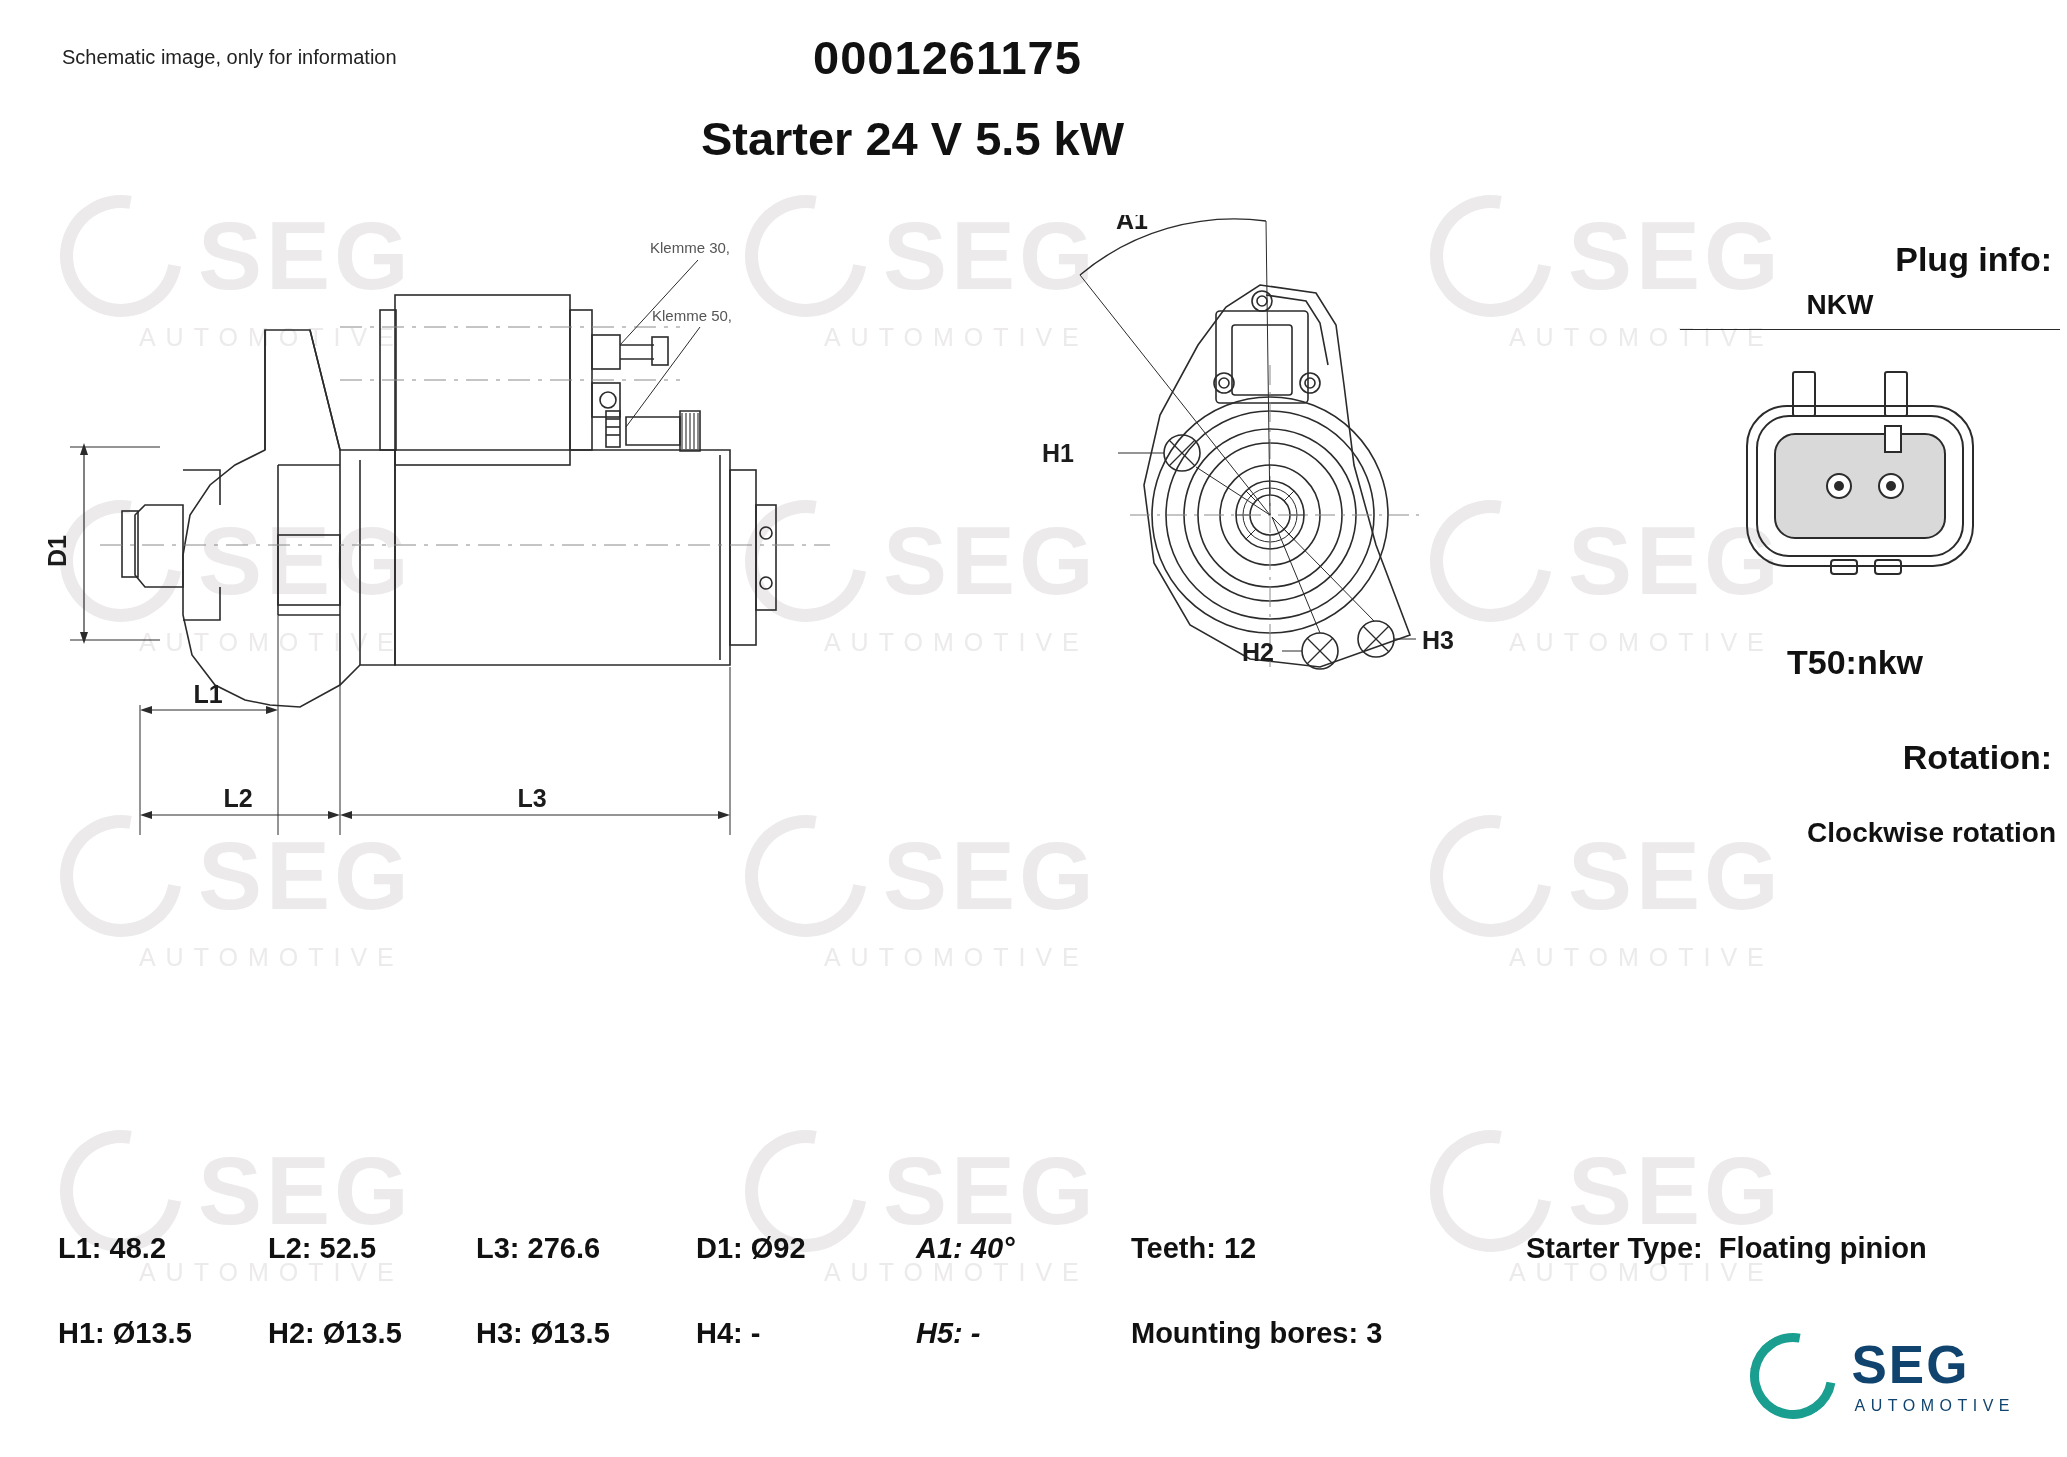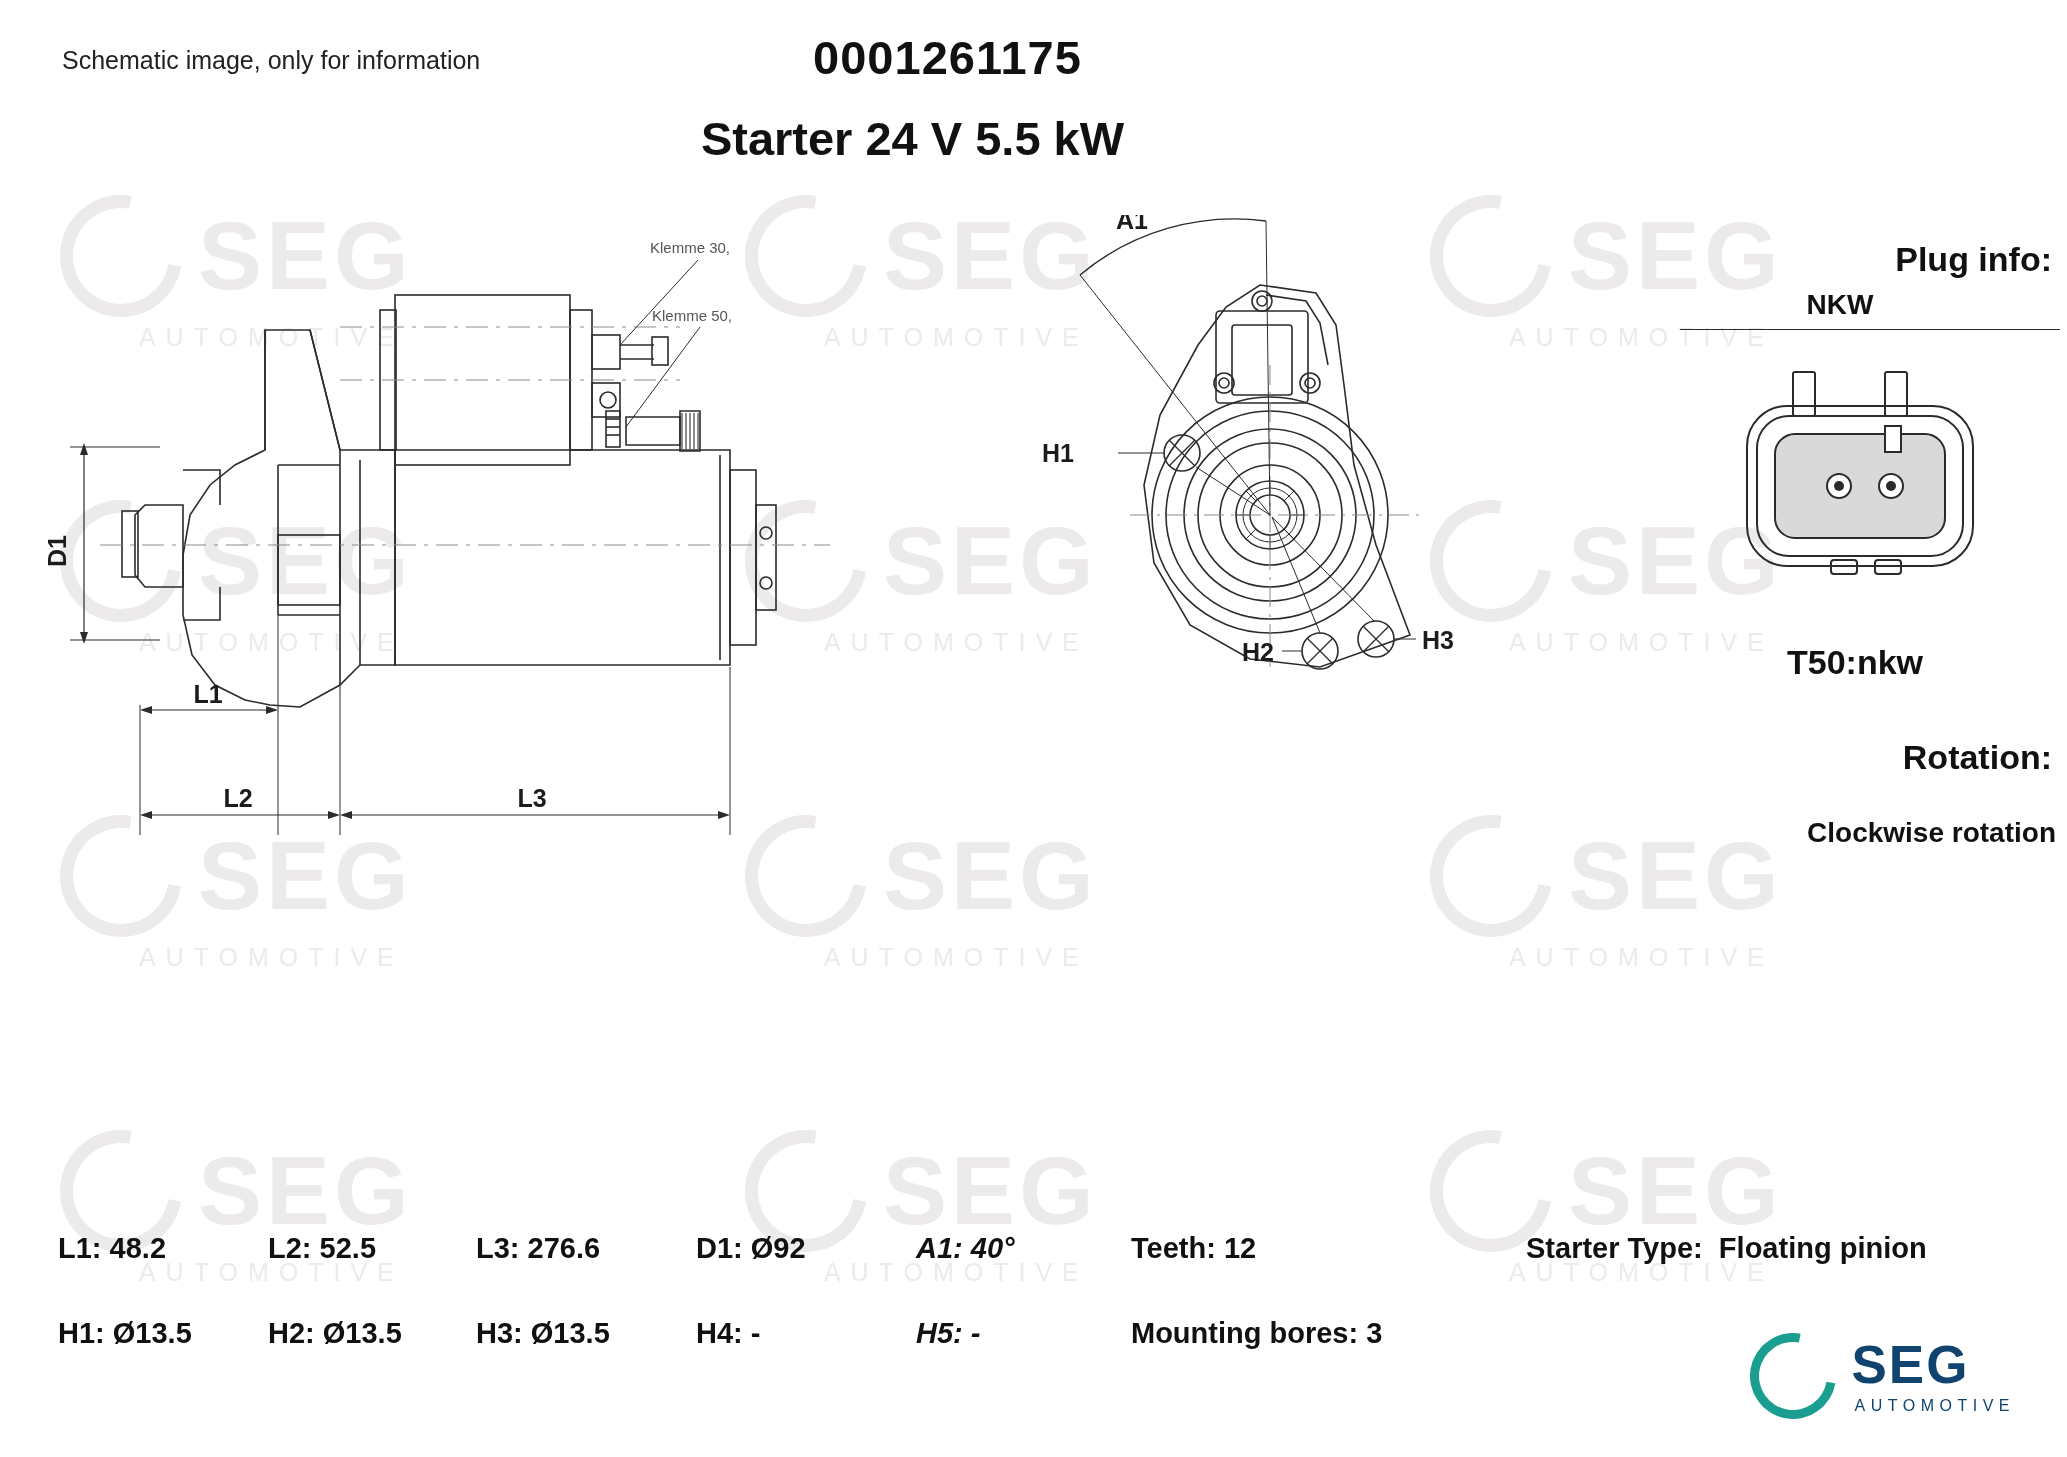--- a/index.html
+++ b/index.html
@@ -58,21 +58,21 @@
     letter-spacing: 10px;
     margin-top: 6px;
     margin-left: 70px;
   }
 
   
   .note {
     position: absolute;
     left: 62px;
     top: 46px;
-    font-size: 25px;
+    font-size: 20px;
     color: #222;
     z-index: 3;
   }
   .title-block {
     position: absolute;
     left: 8px;
     right: 0;
     top: 30px;
     text-align: center;
     z-index: 3;

